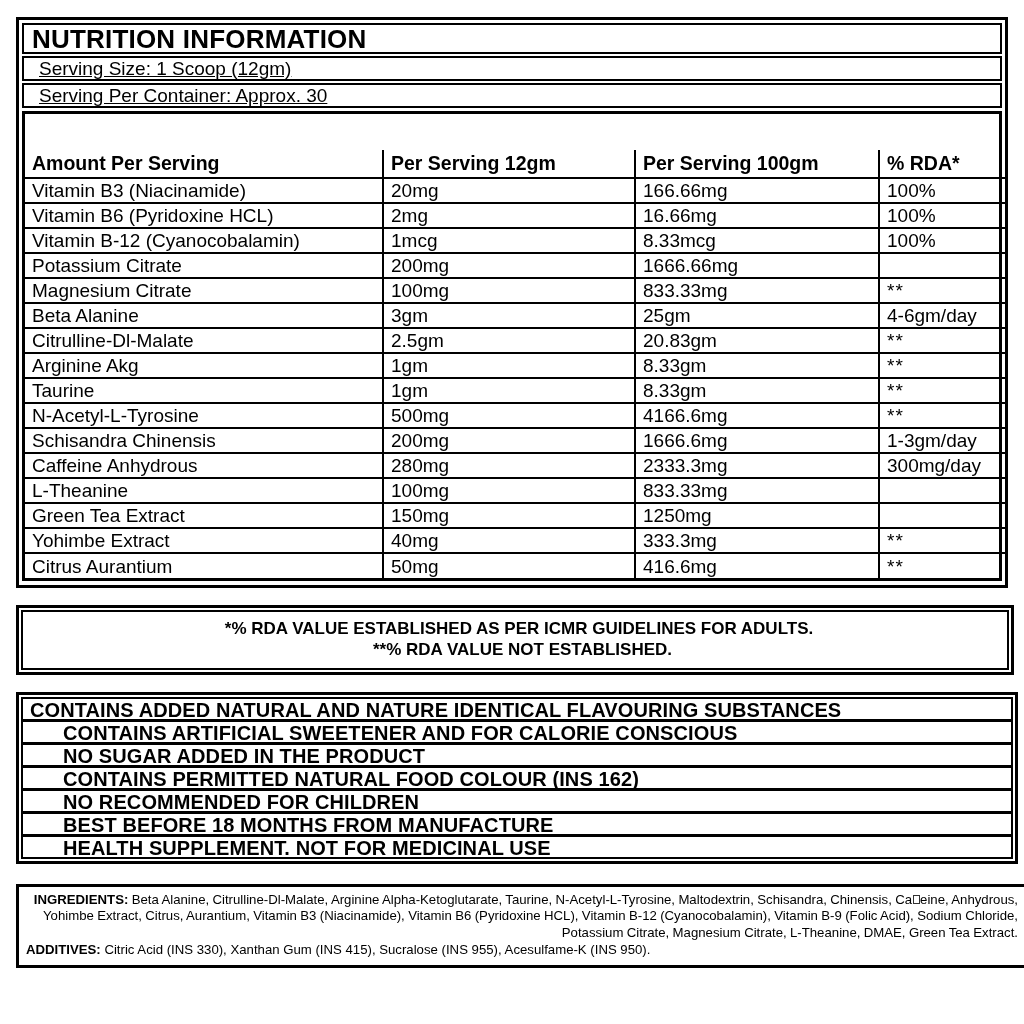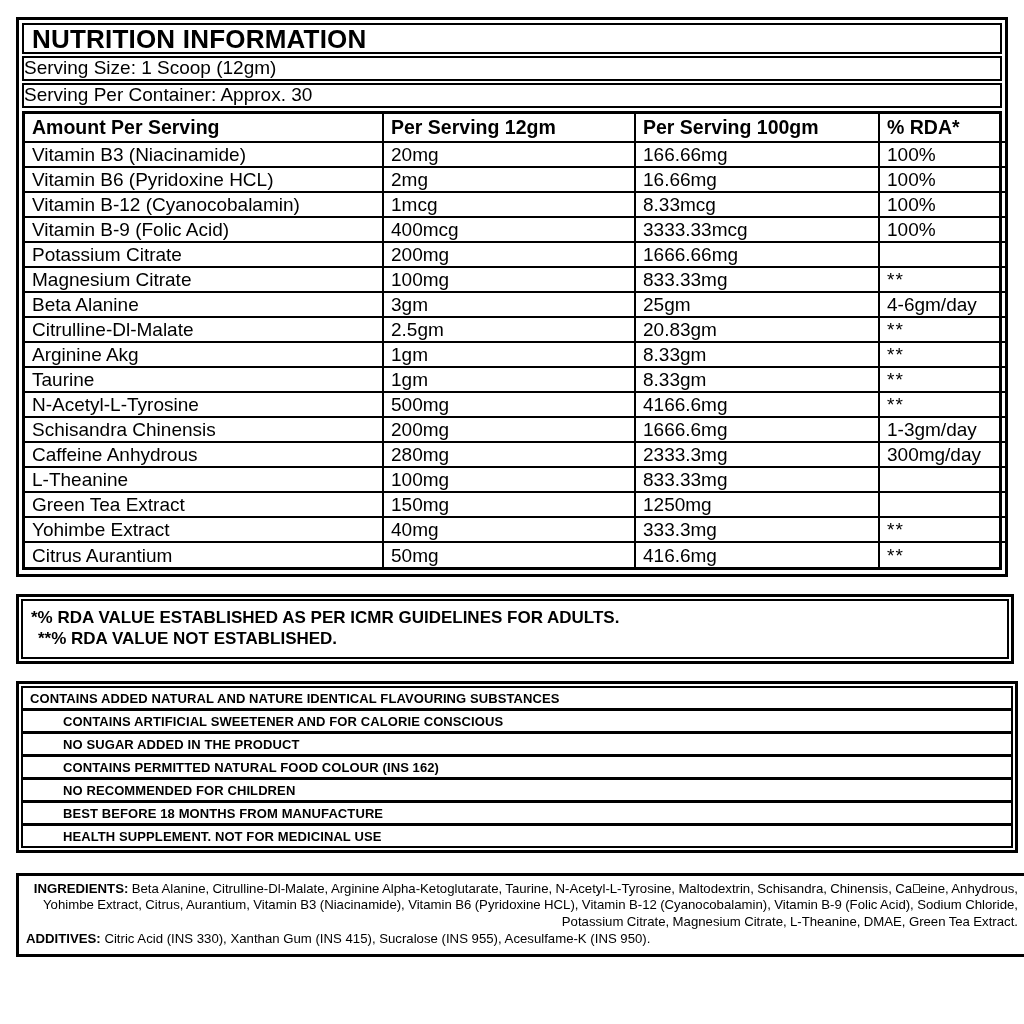--- a/index.html
+++ b/index.html
@@ -47,38 +47,40 @@
     font-size: 26px;
     font-weight: bold;
     letter-spacing: 0.2px;
     line-height: 1;
   }
   .serving-row {
     border: 2px solid #000;
     box-sizing: border-box;
     height: 25px;
     display: flex;
-    align-items: flex-start;
-    padding-left: 0;
+    align-items: center;
+    padding-left: 15px;
     margin-bottom: 2px;
+    text-decoration: underline;
   }
   .serving-row .serving-text {
     font-size: 19px;
     line-height: 1;
   }
 
   .table-block {
     border: 3px solid #000;
     box-sizing: border-box;
     margin-top: 3px;
   }
   table.nutri {
     border-collapse: collapse;
     width: 100%;
     table-layout: fixed;
+    margin-top: 36px;
   }
   table.nutri col.c1 { width: 358px; }
   table.nutri col.c2 { width: 252px; }
   table.nutri col.c3 { width: 244px; }
   table.nutri col.c4 { width: 126px; }
 
   table.nutri th, table.nutri td {
     border: 2px solid #000;
     box-sizing: border-box;
     padding: 0 0 0 7px;
@@ -124,41 +126,42 @@
     border: 2px solid #000;
     box-sizing: border-box;
     margin: 2px;
     padding: 6px 0 7px 8px;
   }
   .rda-line {
     font-size: 17px;
     font-weight: bold;
     line-height: 1.25;
     white-space: nowrap;
+    text-align: center;
   }
   .rda-line.second { padding-left: 7px; }
 
   
   .claims-panel {
     width: 992px;
     margin-top: 17px;
     border: 3px solid #000;
     padding: 2px;
   }
   .claim-row {
     border: 2px solid #000;
     box-sizing: border-box;
     height: 24px;
     padding-left: 7px;
     overflow: hidden;
     position: relative;
   }
   .claim-row + .claim-row { margin-top: -1px; padding-left: 40px; }
   .claim-text {
-    font-size: 13px;
+    font-size: 20px;
     font-weight: bold;
     line-height: 22px;
     white-space: nowrap;
     display: block;
     letter-spacing: 0.1px;
   }
 
   
   .ing-panel {
     width: 992px;
@@ -238,26 +241,20 @@
               <td>16.66mg</td>
               <td>100%</td>
             </tr>
             <tr>
               <td>Vitamin B-12 (Cyanocobalamin)</td>
               <td>1mcg</td>
               <td>8.33mcg</td>
               <td>100%</td>
             </tr>
             <tr>
-              <td>Vitamin B-9 (Folic Acid)</td>
-              <td>400mcg</td>
-              <td>3333.33mcg</td>
-              <td>100%</td>
-            </tr>
-            <tr>
               <td>Potassium Citrate</td>
               <td>200mg</td>
               <td>1666.66mg</td>
               <td></td>
             </tr>
             <tr>
               <td>Magnesium Citrate</td>
               <td>100mg</td>
               <td>833.33mg</td>
               <td class="rda-star">**</td>

